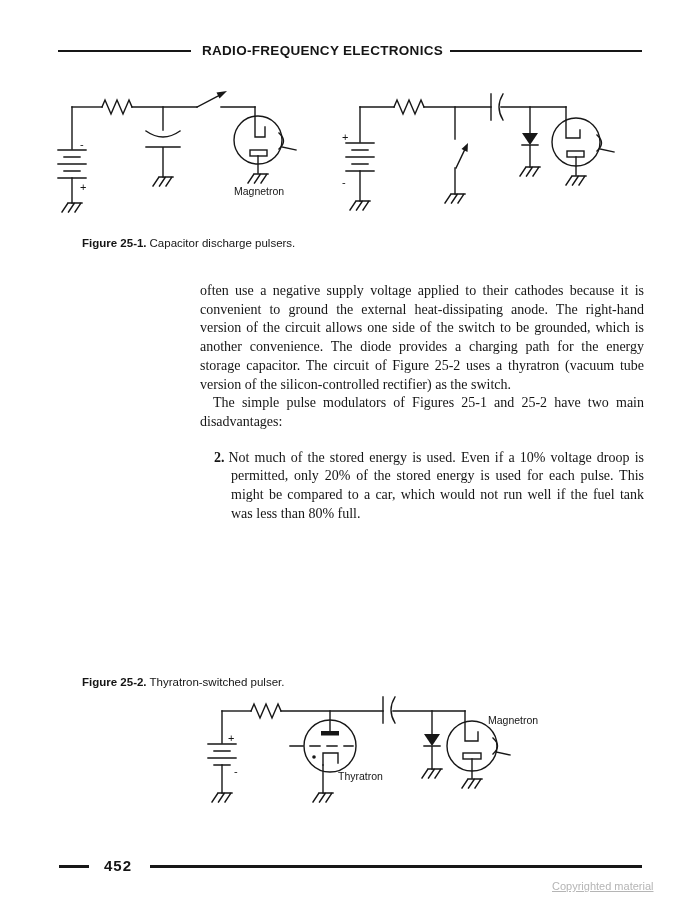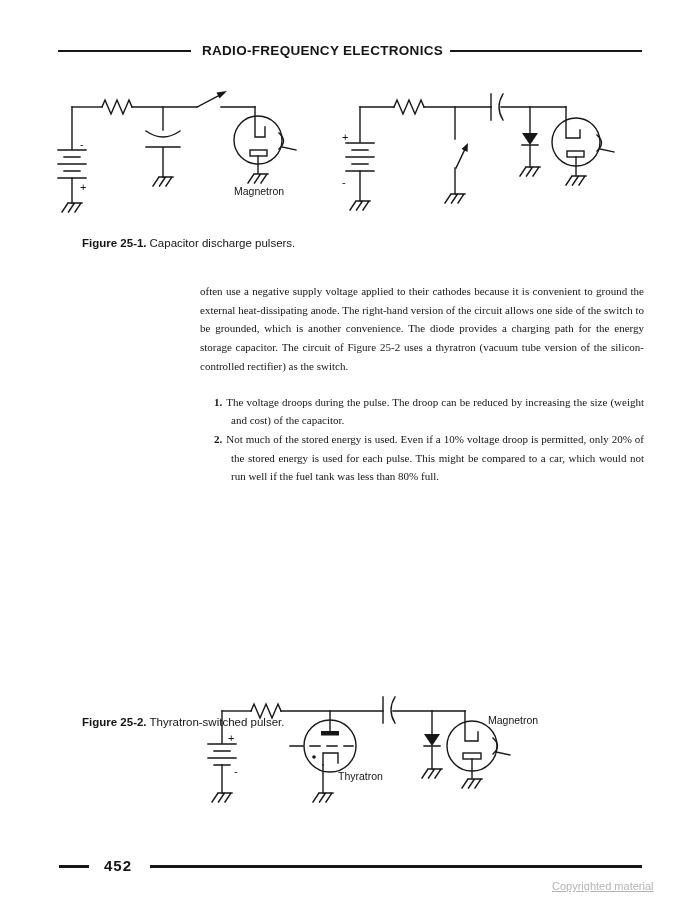--- a/index.html
+++ b/index.html
@@ -10,21 +10,21 @@
   }
   .abs { position:absolute; }
   .rule { background:#171717; }
   .hdr-title {
     font-family:"Liberation Sans", sans-serif; font-weight:bold;
     font-size:13.5px; letter-spacing:0.3px; white-space:nowrap; text-align:center;
   }
   .caption { font-family:"Liberation Sans", sans-serif; font-size:11.5px; white-space:nowrap;padding-left:24px; }
   .caption b { font-weight:bold; }
   .caption .cap-text { margin-left:3px; }
-  .bodytext { width:444px; font-size:11px; line-height:18.7px; text-align:justify; }
+  .bodytext { width:444px; font-size:14px; line-height:18.7px; text-align:justify; }
   .bodytext p { margin:0; }
   .bodytext p.indent { text-indent:13px; }
   .numlist { margin:17px 0 21px 14px; }
   .numlist .li { padding-left:17px; text-indent:-17px; text-align:justify; }
   .numlist .num { font-weight:bold; padding-right:4px; }
   .pgnum {
     font-family:"Liberation Sans", sans-serif; font-weight:bold;
     font-size:15px; letter-spacing:1px;
   }
   .watermark {
@@ -126,27 +126,27 @@
       <use href="#gnd" transform="translate(576,176)"></use>
     </g>
   </svg>
 
   <div class="abs caption" style="left:58px; top:237px;">
     <b>Figure 25-1.</b><span class="cap-text">Capacitor discharge pulsers.</span>
   </div>
 
   <div class="abs bodytext" style="left:200px; top:282px;">
     <p>often use a negative supply voltage applied to their cathodes because it is convenient to ground the external heat-dissipating anode. The right-hand version of the circuit allows one side of the switch to be grounded, which is another convenience. The diode provides a charging path for the energy storage capacitor. The circuit of Figure 25-2 uses a thyratron (vacuum tube version of the silicon-controlled rectifier) as the switch.</p>
+    <p class="indent">The simple pulse modulators of Figures 25-1 and 25-2 have two main disadvantages:</p>
     <div class="numlist">
-      <div class="li"><span class="num">1.</span><span>The voltage droops during the pulse. The droop can be reduced by increasing the size (weight and cost) of the capacitor.</span></div>
       <div class="li"><span class="num">2.</span><span>Not much of the stored energy is used. Even if a 10% voltage droop is permitted, only 20% of the stored energy is used for each pulse. This might be compared to a car, which would not run well if the fuel tank was less than 80% full.</span></div>
     </div>
   </div>
 
-  <div class="abs caption" style="left:58px; top:716px;">
+  <div class="abs caption" style="left:58px; top:676px;">
     <b>Figure 25-2.</b><span class="cap-text">Thyratron-switched pulser.</span>
   </div>
 
   <svg class="abs" style="left:180px; top:690px;" width="390" height="145" viewBox="180 690 390 145">
     <g>
       <g>
         <path class="wire" d="M 222,711 V 743 M 222,765 V 793"></path>
         <path class="wire" d="M 208,744 H 236 M 214,751 H 230 M 208,758 H 236 M 214,765 H 230"></path>
         <text class="sign" x="228" y="742">+</text>
         <text class="sign" x="234" y="775">-</text>

